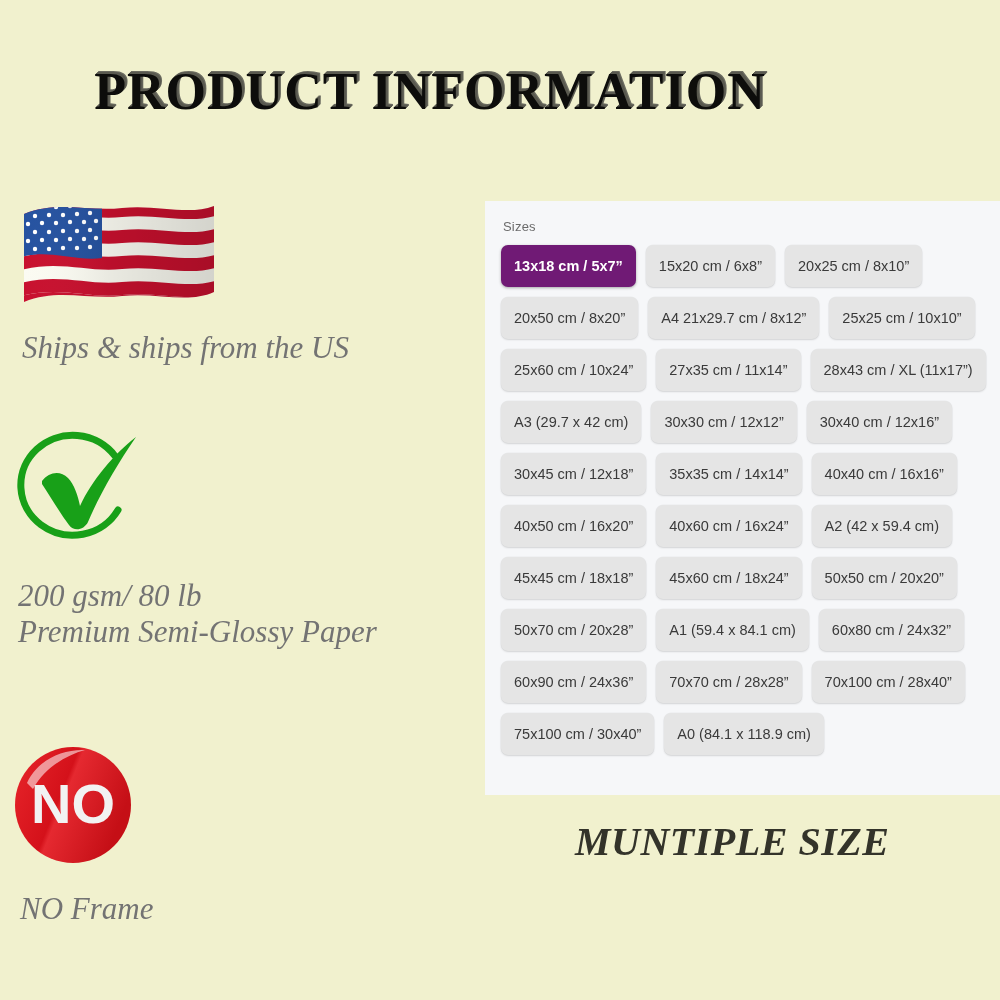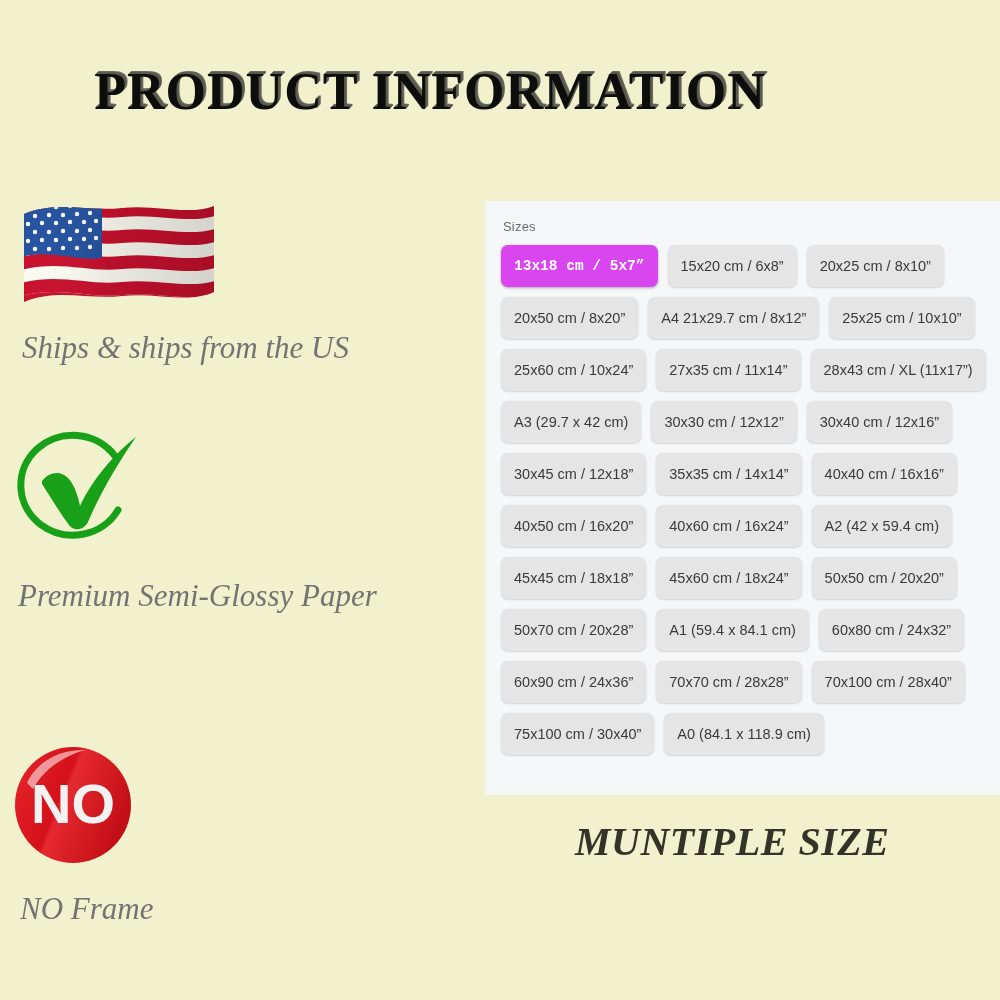--- a/index.html
+++ b/index.html
@@ -131,25 +131,24 @@
     color: #3a3a3a;
     padding: 0 13px;
     height: 42px;
     line-height: 42px;
     white-space: nowrap;
     box-sizing: border-box;
     cursor: pointer;
     user-select: none;
   }
   .chip.selected {
-    background: #d946ef;
+    background: #701a75;
     color: #ffffff;
     font-weight: bold;
     box-shadow: 0 1px 3px rgba(0,0,0,0.32);
-    font-family: Liberation Mono, monospace;
   }
 
   
   .bottom-caption {
     position: absolute;
     left: 575px;
     top: 818px;
     width: 400px;
     text-align: left;
     font-family: "Liberation Serif", serif;
@@ -246,20 +245,21 @@
   <div class="feature-block">
     <div class="check-wrap">
       <svg viewBox="0 0 146 134" xmlns="http://www.w3.org/2000/svg">
         <path d="M101,30 A52,50 0 1 0 104,84" fill="none" stroke="#18a018" stroke-width="7" stroke-linecap="round"></path>
         <path d="M28,55 C35,46 46,44 54,52 C60,58 64,70 66,80
                  C78,54 100,28 122,11 C102,40 84,72 74,96
                  C70,104 60,106 55,99 C46,87 36,70 28,58 Z" fill="#18a018"></path>
       </svg>
     </div>
     <div class="feature-text txt-paper">
+      <div>200 gsm/ 80 lb</div>
       <div>Premium Semi-Glossy Paper</div>
     </div>
   </div>
 
   <div class="feature-block">
     <div class="no-badge">
       <svg viewBox="0 0 124 124" xmlns="http://www.w3.org/2000/svg">
         <defs>
           <linearGradient id="noGrad" x1="0" y1="0" x2="1" y2="0.4">
             <stop offset="0%" stop-color="#e8262b"></stop>

